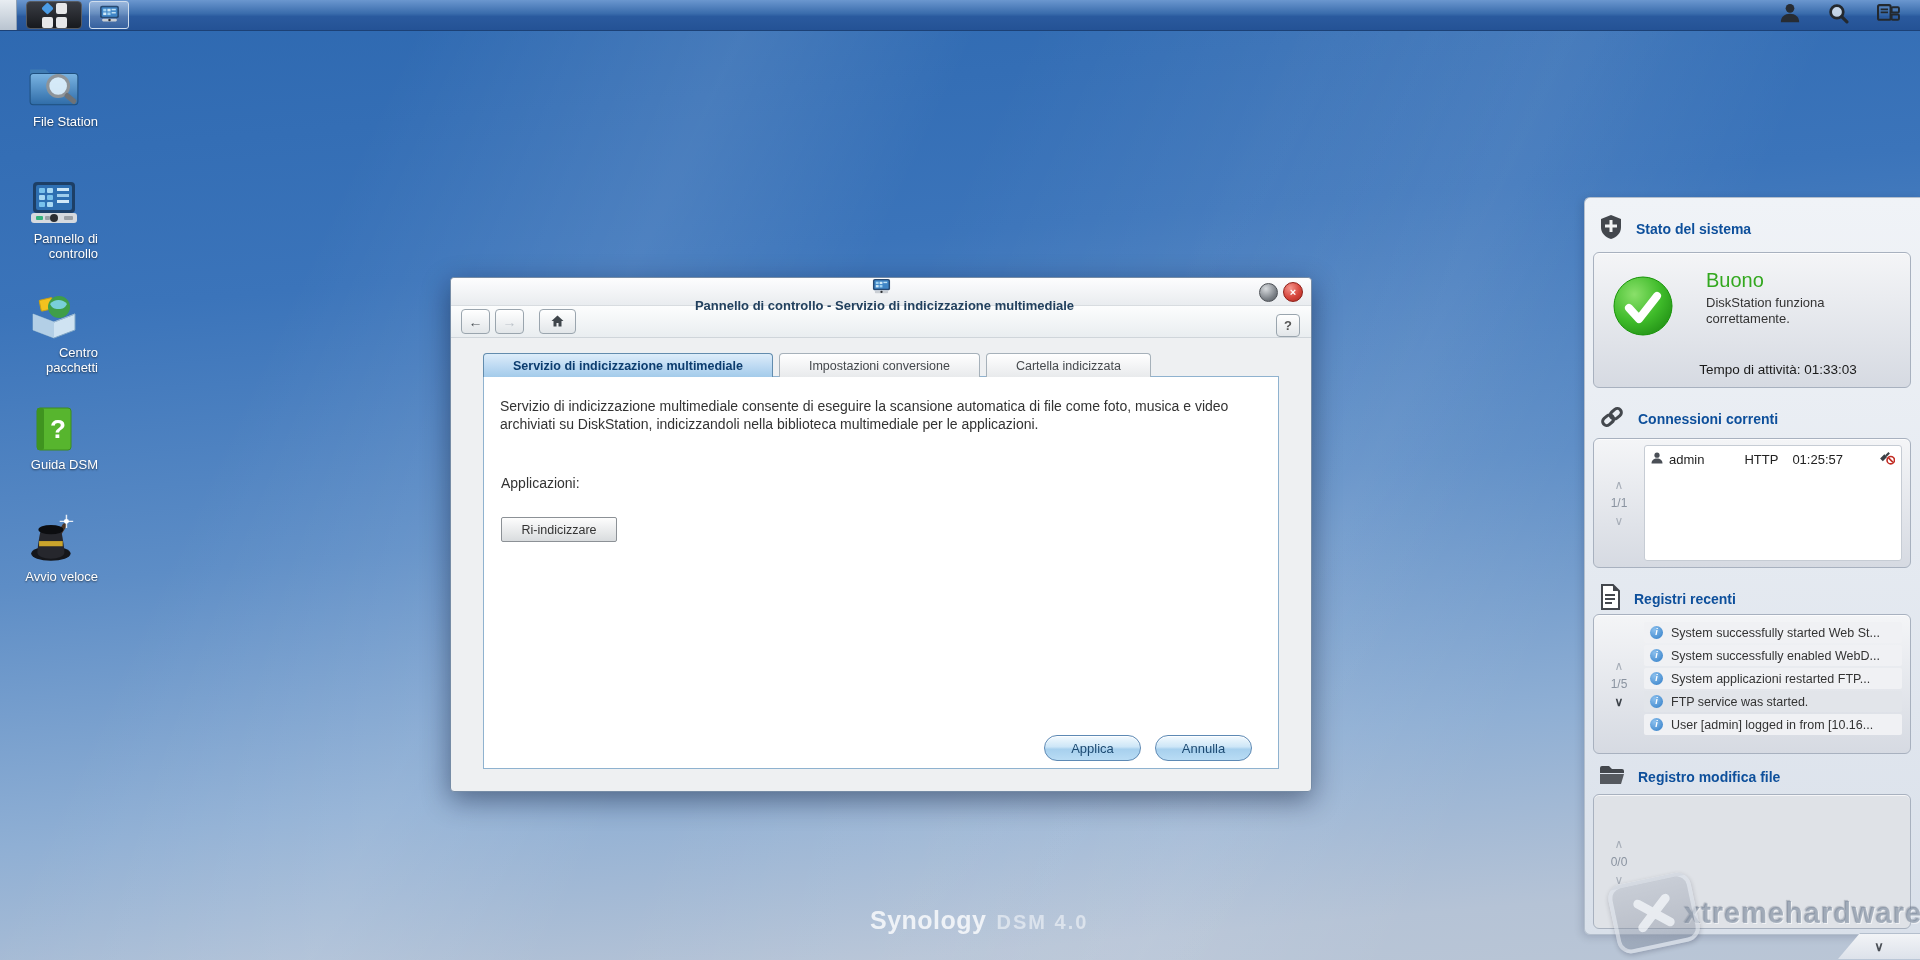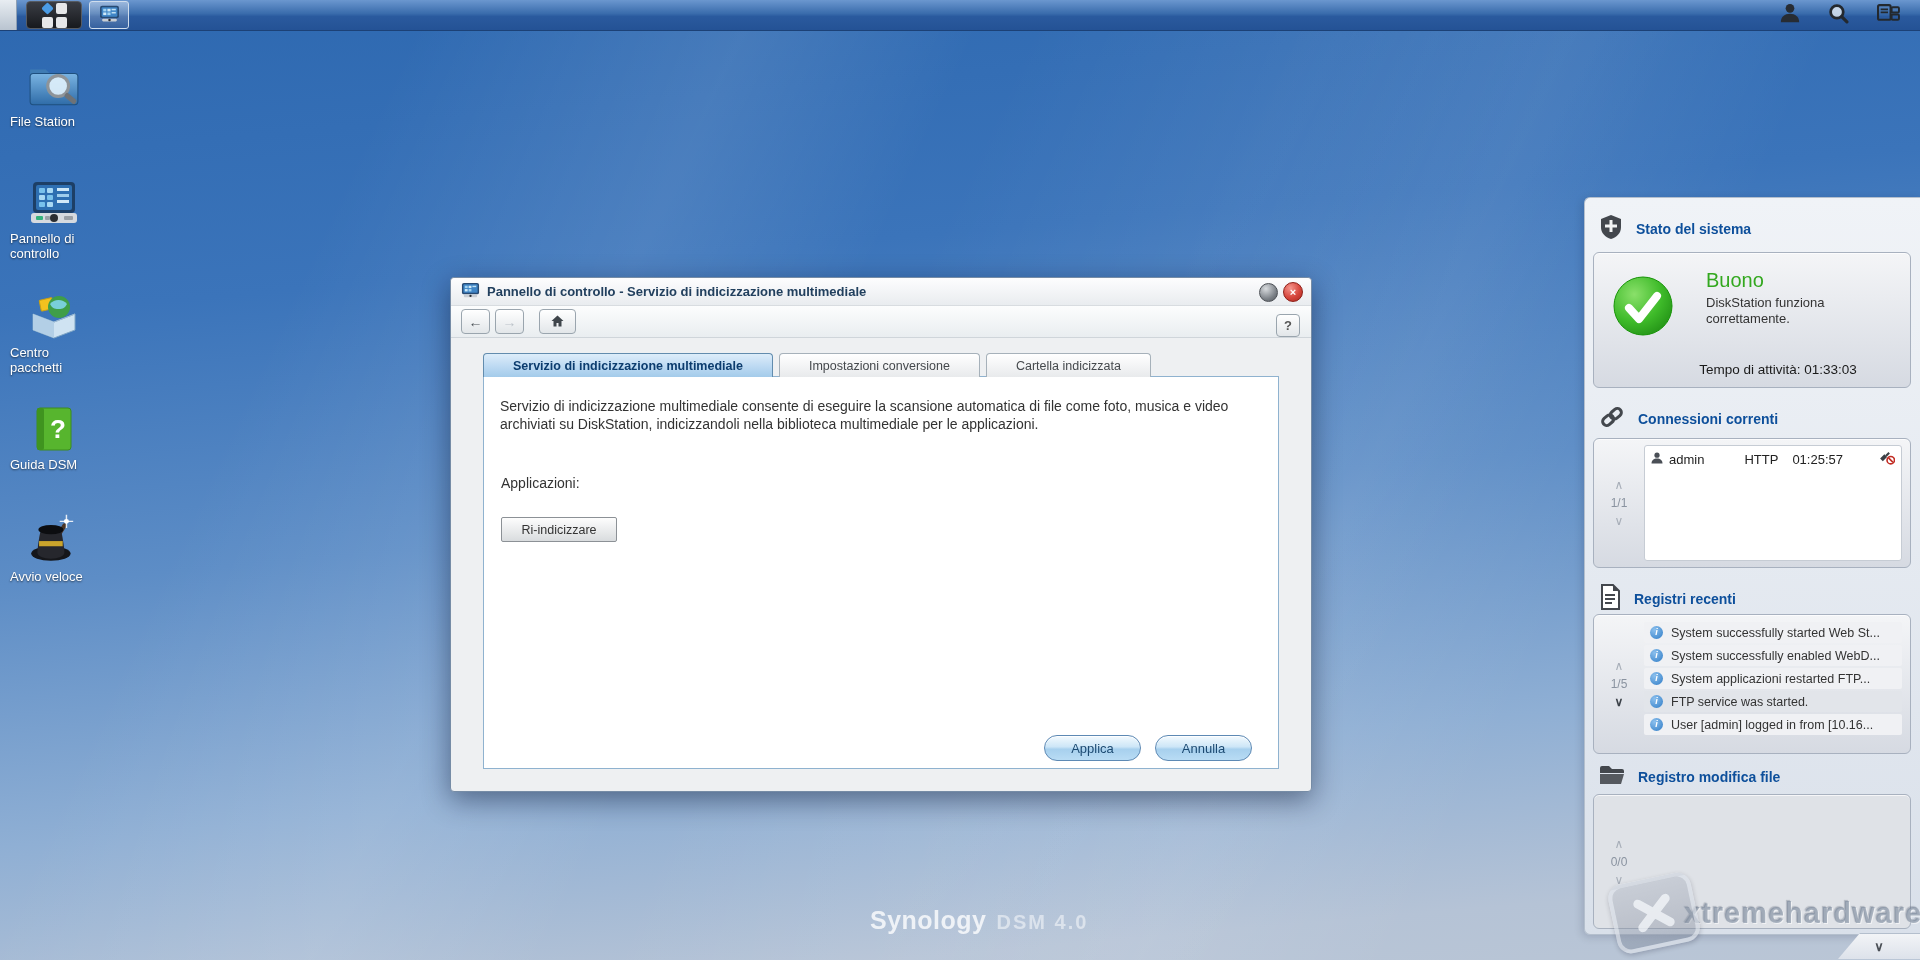--- a/index.html
+++ b/index.html
@@ -21,34 +21,34 @@
     display:flex;align-items:center;justify-content:center;}
   .menu-grid{display:grid;grid-template-columns:11px 11px;grid-template-rows:11px 11px;gap:3px;}
   .menu-grid i{display:block;background:#e6e7e9;border-radius:2px;}
   .menu-grid i.diamond{background:#4a9be4;transform:rotate(45deg) scale(.8);border-radius:2px;}
   .task-app{width:38px;height:26px;border-radius:3px;border:1px solid #cfdded;cursor:pointer;
     background:linear-gradient(rgba(255,255,255,.35),rgba(255,255,255,.08));
     display:flex;align-items:center;justify-content:center;}
   .tb-right{margin-left:auto;display:flex;align-items:center;gap:28px;padding-right:20px;}
   .tb-ic{cursor:pointer;display:flex;align-items:center;}
   
-  .dicon{position:absolute;left:0;width:108px;text-align:left;cursor:pointer;z-index:5;}
+  .dicon{position:absolute;left:0;width:108px;text-align:right;cursor:pointer;z-index:5;}
   .dicon .art{height:56px;display:flex;align-items:flex-end;justify-content:center;}
   .dicon .lbl{margin:4px auto 0;width:88px;color:#fff;font-size:13px;line-height:1.15;
     text-shadow:0 1px 2px rgba(0,0,0,.6);}
   
   .branding{position:absolute;left:870px;top:906px;display:flex;align-items:baseline;gap:10px;z-index:4;}
   .brand{font-size:25px;font-weight:bold;color:rgba(255,255,255,.78);letter-spacing:.5px;}
   .bversion{font-size:20px;font-weight:bold;color:rgba(255,255,255,.5);letter-spacing:2px;}
   
   .window{position:absolute;left:450px;top:277px;width:860px;height:513px;z-index:20;
     background:#eef0f2;border:1px solid #768ca6;border-radius:4px;
     box-shadow:0 8px 28px rgba(0,10,40,.45);}
-  .titlebar{height:27px;display:flex;align-items:center;padding:0 10px;cursor:move;
-    background:linear-gradient(#fdfdfe,#e9ecef);border-bottom:1px solid #d8dce0;border-radius:4px 4px 0 0;}
+  .titlebar{height:27px;display:flex;align-items:center;padding:0 24px;cursor:move;
+    background:linear-gradient(#fdfdfe,#e9ecef);border-bottom:1px solid #d8dce0;border-radius:4px 4px 0 0;flex-direction:column;}
   .wtitle{font-weight:bold;font-size:13px;color:#22405e;margin-left:7px;}
   .wctrl{position:absolute;top:4px;right:8px;display:flex;gap:5px;align-items:center;}
   .sphere{width:17px;height:17px;border-radius:50%;cursor:pointer;
     background:radial-gradient(circle at 35% 28%,#d9dcdf,#7c8187 62%,#54585e);
     border:1px solid #4e5257;}
   .closeb{width:18px;height:18px;border-radius:50%;cursor:pointer;color:#fff;font-size:11px;
     font-weight:bold;display:flex;align-items:center;justify-content:center;line-height:1;
     background:radial-gradient(circle at 35% 28%,#f5958d,#d6463c 55%,#a8271f);border:1px solid #8e1f18;}
   .toolbar{height:31px;display:flex;align-items:center;gap:5px;padding:0 10px;
     background:linear-gradient(#fcfdfd,#e9edf0);border-bottom:1px solid #cfd5da;}

